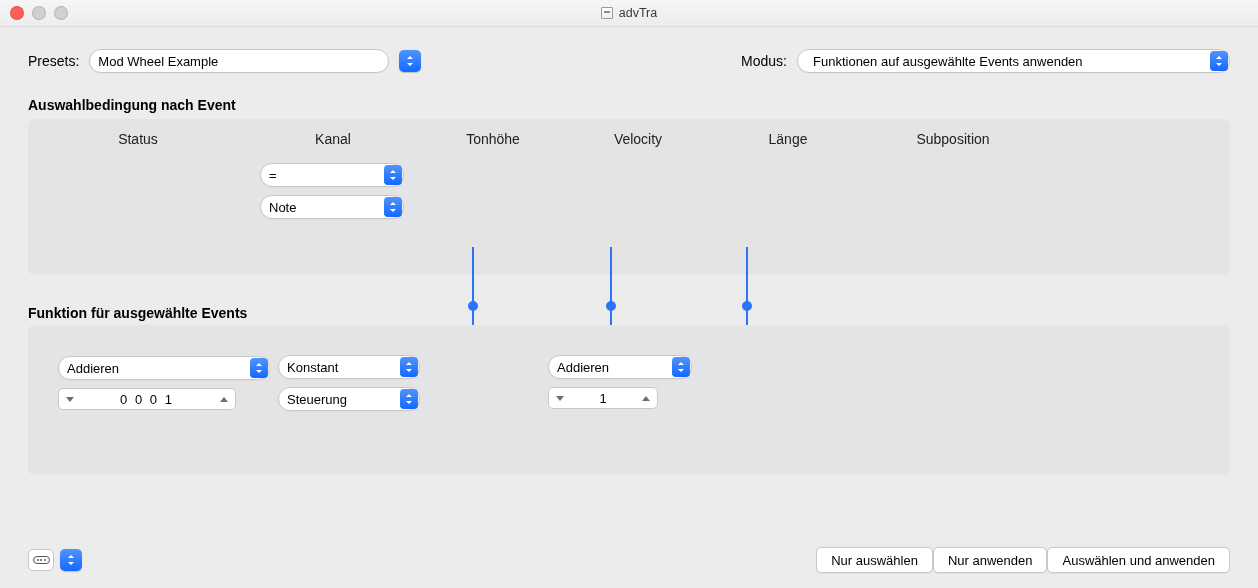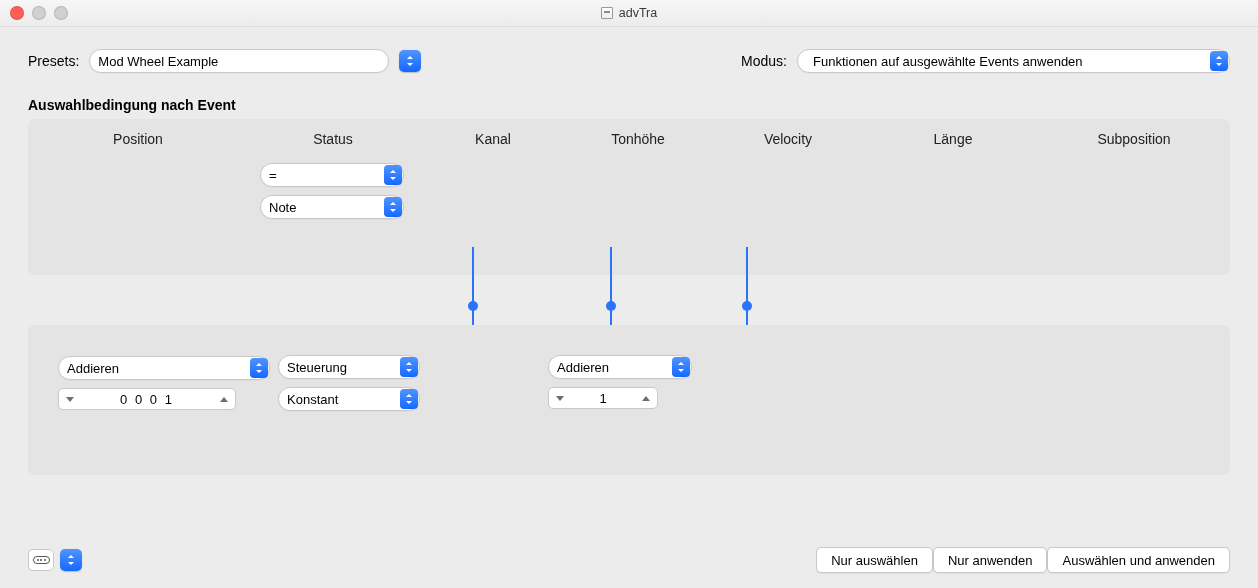--- a/index.html
+++ b/index.html
@@ -315,21 +315,20 @@
         <span class="arrow-btn">
             <span class="arrows-white"></span>
           </span>
       </div>
     </div>
   </div>
 
   <div class="section-heading">Auswahlbedingung nach Event</div>
   <div class="panel panel-top">
     <div class="grid-header">
-      <div>Position</div>
       <div>Status</div>
       <div>Kanal</div>
       <div>Tonhöhe</div>
       <div>Velocity</div>
       <div>Länge</div>
       <div>Subposition</div>
     </div>
     <div class="status-col-controls">
       <div class="mac-select small">
         <span>=</span>
@@ -340,20 +339,21 @@
       <div class="mac-select small">
         <span>Note</span>
         <span class="arrow-btn">
             <span class="arrows-white"></span>
           </span>
       </div>
     </div>
   </div>
 
   <div class="divider-area">
+    <div class="section-heading" style="position:absolute; left:0; bottom:-2px;">Funktion für ausgewählte Events</div>
 
     <div class="vline" style="left:444px;"></div>
     <div class="vdot" style="left:445px; top:62%;"></div>
 
     <div class="vline" style="left:582px;"></div>
     <div class="vdot" style="left:583px; top:62%;"></div>
 
     <div class="vline" style="left:718px;"></div>
     <div class="vdot" style="left:719px; top:62%;"></div>
   </div>
@@ -372,27 +372,27 @@
               <span class="caret-down"></span>
             </span>
           <span>0   0   0       1</span>
           <span class="sp-btn sp-right">
               <span class="caret-up"></span>
             </span>
         </div>
       </div>
       <div class="func-controls-col">
         <div class="mac-select med">
-          <span>Steuerung</span>
+          <span>Konstant</span>
           <span class="arrow-btn">
               <span class="arrows-white"></span>
             </span>
         </div>
         <div class="mac-select med">
-          <span>Konstant</span>
+          <span>Steuerung</span>
           <span class="arrow-btn">
               <span class="arrows-white"></span>
             </span>
         </div>
       </div>
     </div>
 
     <div class="func-controls-right">
       <div class="mac-select" style="width:110px;">
         <span>Addieren</span>

